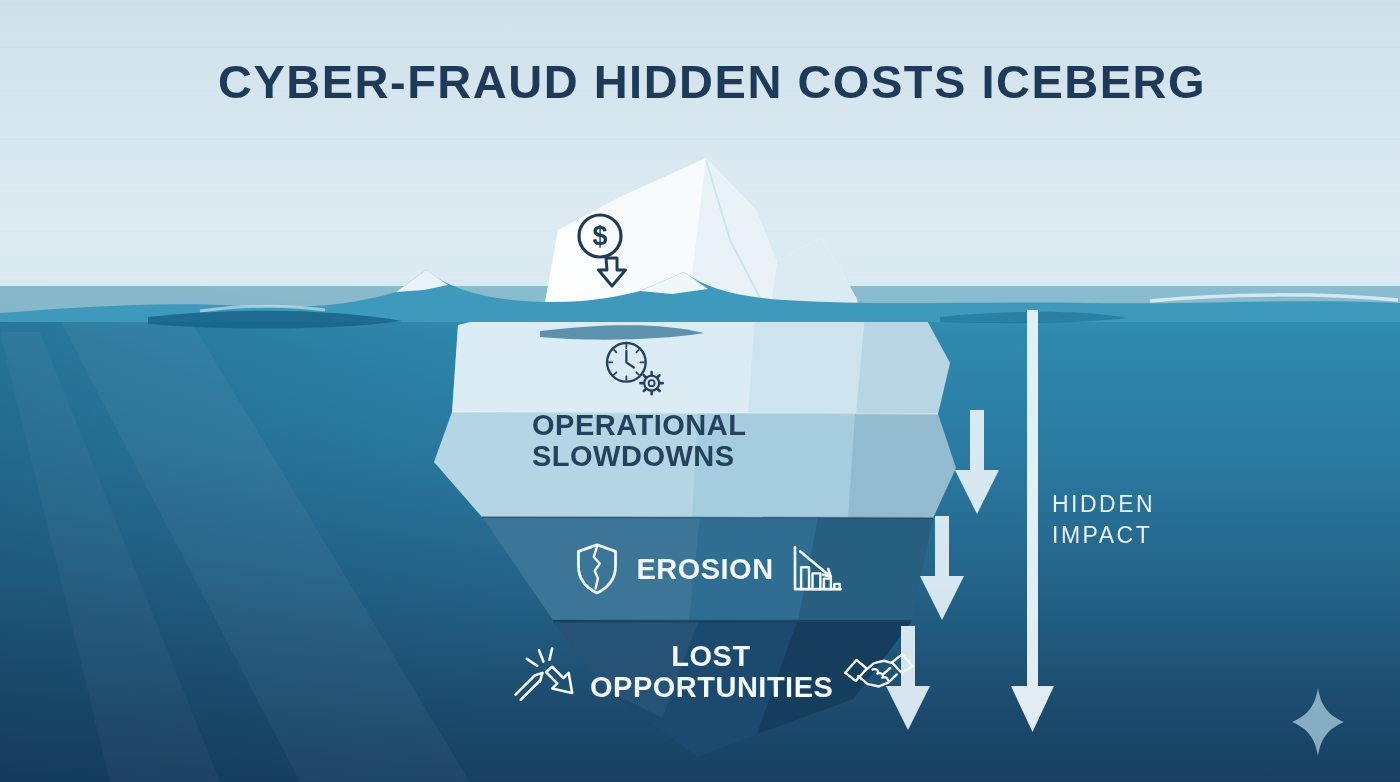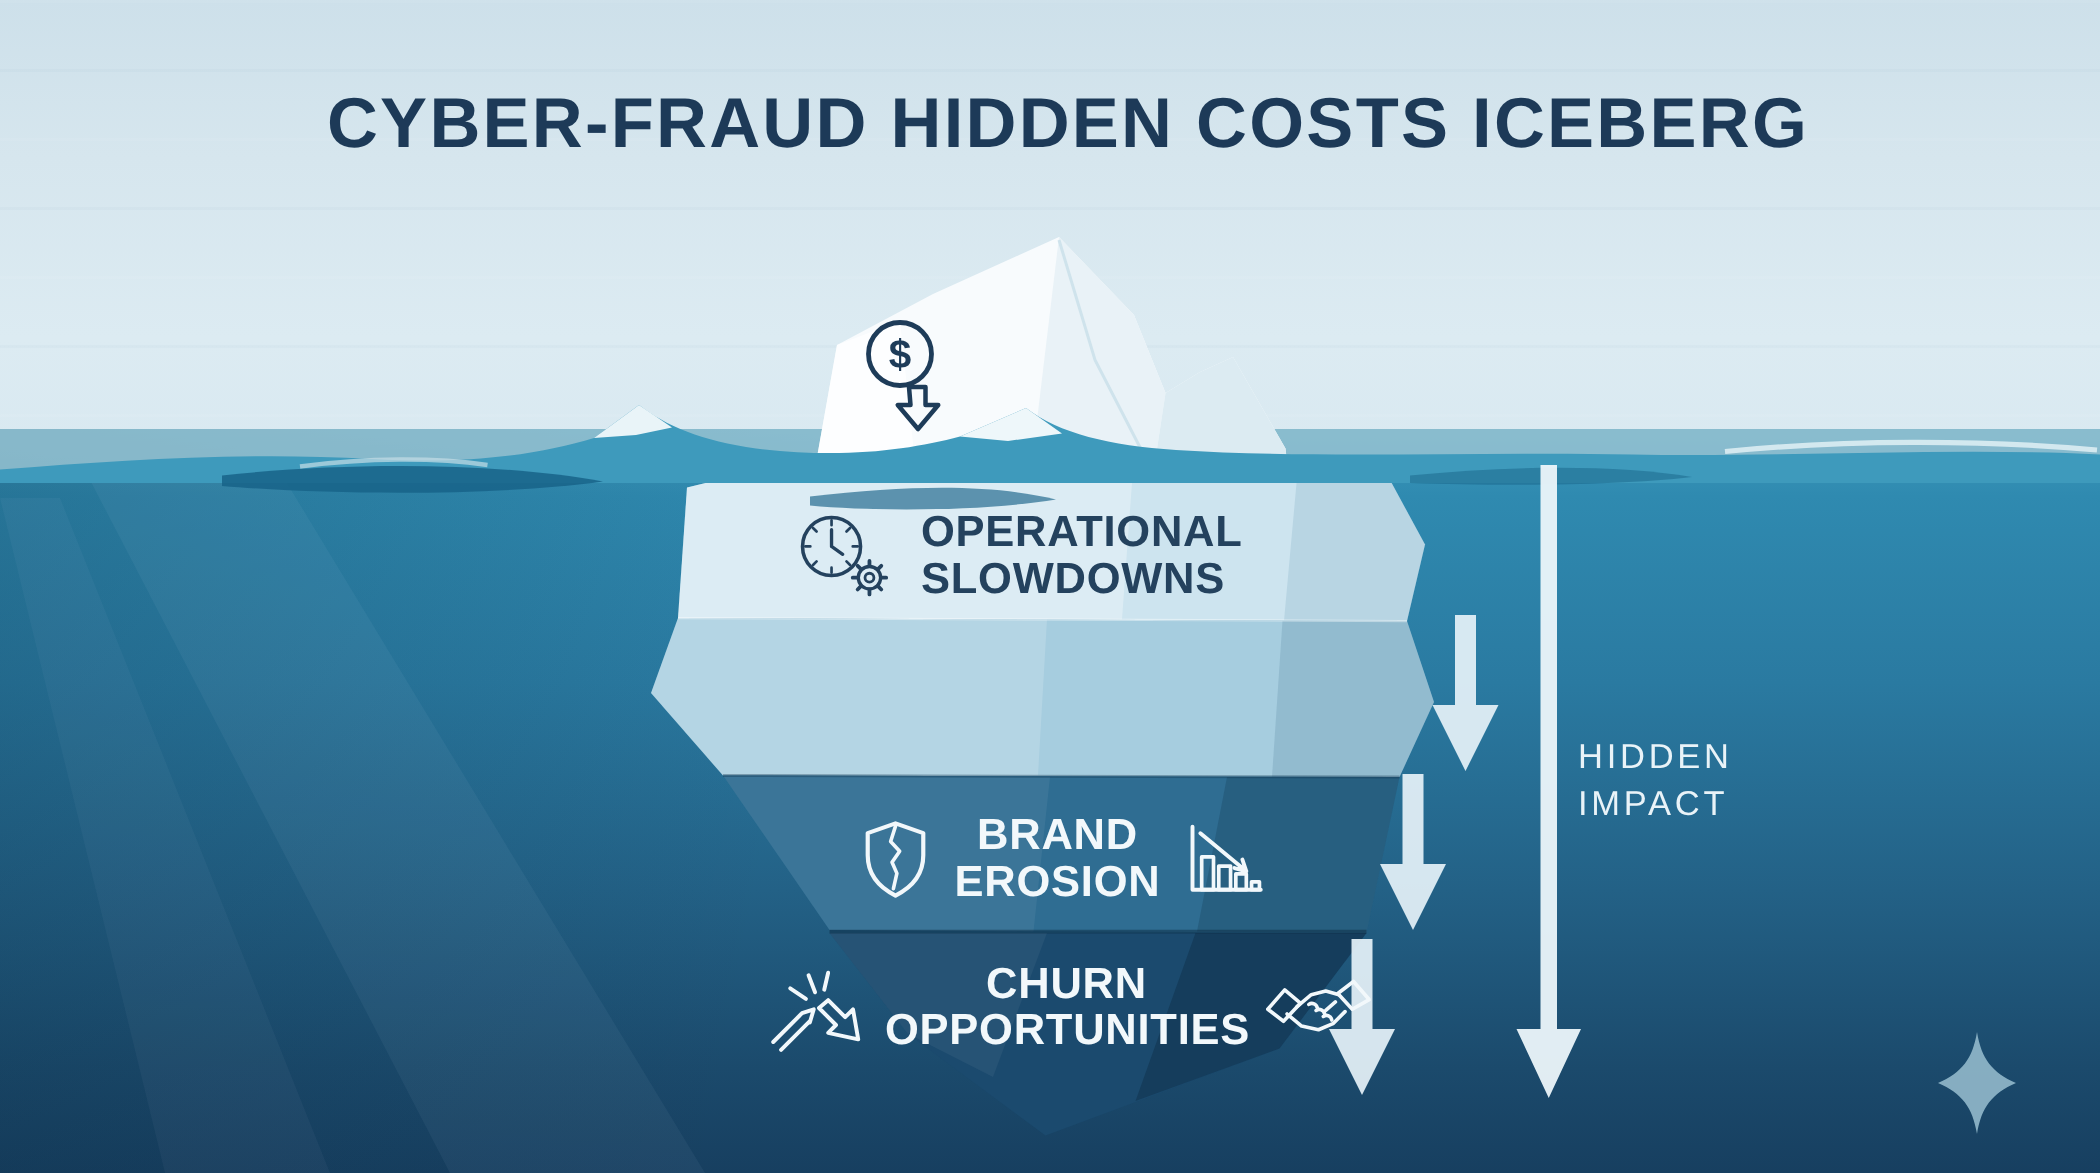--- a/index.html
+++ b/index.html
@@ -29,21 +29,21 @@
     position:absolute;left:0;top:42px;width:100%;margin:12px;
     text-align:center;font-size:47px;font-weight:bold;letter-spacing:1.5px;
     color:#1d3a58;
   }
   .lbl{position:absolute;display:flex;align-items:center;font-weight:bold;}
   .lbl .txt{line-height:1.0;letter-spacing:.5px;white-space:nowrap;}
   .lbl .txt div{padding:1px 0;}
   .dark{color:#24425e;}
   .light{color:#f2f8fb;}
   .lbl-direct{left:576px;top:212px;gap:12px;font-size:31px;color:#1e3c59;}
-  .lbl-oper{left:532px;top:340px;gap:12px;font-size:29px;}
+  .lbl-oper{left:532px;top:340px;gap:12px;font-size:29px;flex-direction:column;}
   .lbl-talent{left:544px;top:432px;gap:10px;font-size:29px;}
   .lbl-talent .txt{width:252px;text-align:center;}
   .lbl-brand{left:572px;top:542px;gap:12px;font-size:29px;}
   .lbl-brand .txt{width:142px;text-align:center;}
   .lbl-lost{left:512px;top:640px;gap:10px;font-size:29px;}
   .lbl-lost .txt{width:242px;text-align:center;}
   .hidden-impact{
     position:absolute;left:1052px;top:489px;
     font-size:23px;letter-spacing:2.5px;line-height:1.35;
     color:#e9f3f8;font-weight:normal;white-space:nowrap;
@@ -153,41 +153,40 @@
     </div>
   </div>
 
 
   <div class="lbl lbl-brand light">
     <svg class="ic" width="50" height="54" viewBox="0 0 54 58">
       <path class="stroke" stroke-width="3" d="M27,3 L47,10 L47,26 C47,40 39,49 27,55 C15,49 7,40 7,26 L7,10 Z"></path>
       <path class="stroke" stroke-width="2.6" d="M27,5 L23.5,16 L30,23 L24.5,31 L28,39 L25.5,50"></path>
     </svg>
     <div class="txt">
-      <div>BRAND</div>
       <div>EROSION</div>
     </div>
     <svg class="ic" width="56" height="50" viewBox="0 0 64 56">
       <path class="stroke" stroke-width="3" d="M8,3 L8,51 L60,51"></path>
       <rect class="stroke" stroke-width="2.8" x="15" y="26" width="9" height="25"></rect>
       <rect class="stroke" stroke-width="2.8" x="28" y="33" width="9" height="18"></rect>
       <rect class="stroke" stroke-width="2.8" x="41" y="39" width="8" height="12"></rect>
       <rect class="stroke" stroke-width="2.8" x="53" y="45" width="6" height="6"></rect>
       <path class="stroke" stroke-width="3" d="M14,8 L49,37 M49,37 L40,34.5 M49,37 L46,28"></path>
     </svg>
   </div>
 
   <div class="lbl lbl-lost light">
     <svg class="ic" width="68" height="64" viewBox="0 0 78 72">
       <path class="stroke" stroke-width="3" d="M4,62 L26,40 M10,68 L32,46 M26,40 L35,37 L32,47"></path>
       <path class="stroke" stroke-width="3" d="M36,24 L31,11 M43,22 L46,9 M29,29 L17,21"></path>
       <path class="stroke" stroke-width="3" d="M46,30 L59,43 L65,37 L69,60 L46,55 L52,49 L39,36 Z"></path>
     </svg>
     <div class="txt">
-      <div>CHURN</div>
+      <div>LOST</div>
       <div>OPPORTUNITIES</div>
     </div>
     <svg class="ic" width="74" height="50" viewBox="0 0 92 62">
       <path class="stroke" stroke-width="3" d="M4,32 L18,16 L31,27 L17,42 Z"></path>
       <path class="stroke" stroke-width="3" d="M88,24 L75,9 L62,19 L74,32 Z"></path>
       <path class="stroke" stroke-width="3" d="M28,30 L40,20 L52,17 L63,20"></path>
       <path class="stroke" stroke-width="3" d="M20,36 L32,46 L46,49 L58,44 L68,34"></path>
       <path class="stroke" stroke-width="3" d="M38,28 a4.5,4.5 0 0 1 7,3 M44,33 a4.5,4.5 0 0 1 7,3 M50,38 a4.5,4.5 0 0 1 7,3 M60,26 L52,33"></path>
     </svg>
   </div>

